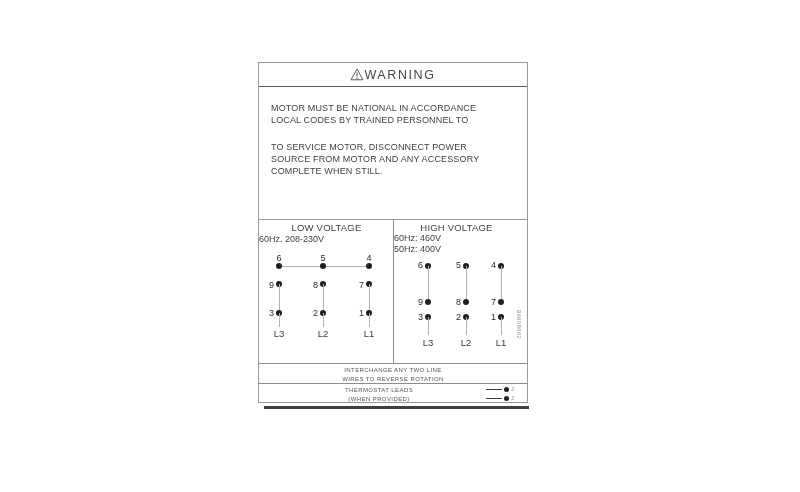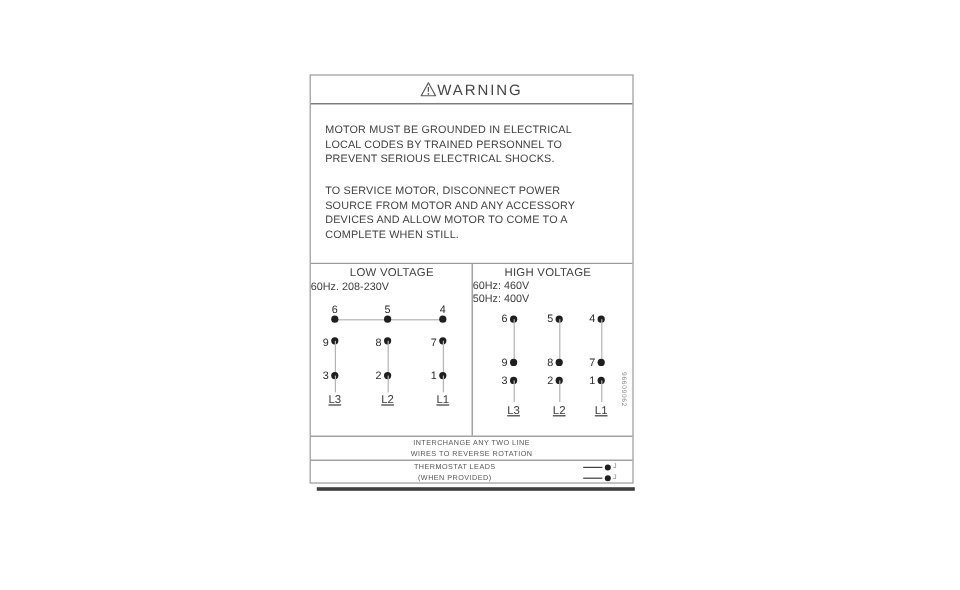--- a/index.html
+++ b/index.html
@@ -34,21 +34,21 @@
   }
   .vdivider{position:absolute;left:134px;top:0;width:1px;height:143px;background:#8c8c8c;}
   .dg-title{position:absolute;font-size:9.5px;letter-spacing:0.2px;text-align:center;color:#3f3f3f;white-space:nowrap;}
   .dg-sub{position:absolute;font-size:9px;text-align:left;color:#3f3f3f;white-space:nowrap;}
   .num{position:absolute;font-size:9px;line-height:10px;color:#2b2b2b;}
   .n-above{width:16px;text-align:center;}
   .n-left{width:14px;text-align:right;}
   .dot{position:absolute;width:6px;height:6px;border-radius:50%;background:#1f1f1f;}
   .vline{position:absolute;width:1px;background:#b4b4b4;}
   .hline{position:absolute;height:1px;background:#b4b4b4;}
-  .lead{position:absolute;width:20px;text-align:center;font-size:9.5px;color:#3a3a3a;text-decoration:underline;}
+  .lead{position:absolute;width:20px;text-align:center;font-size:9.5px;color:#3a3a3a;}
   .partnum{
     position:absolute;right:5px;top:90px;height:54px;
     writing-mode:vertical-rl;font-size:5.5px;letter-spacing:0.6px;color:#8a8a8a;
   }
   
   .row-interchange{
     position:absolute;left:0;top:301px;width:100%;height:20px;box-sizing:border-box;
     border-bottom:1px solid #8c8c8c;padding-top:2px;
     font-size:6px;line-height:9px;letter-spacing:0.4px;color:#555;text-align:center;
   }
@@ -73,28 +73,26 @@
       <svg class="tri" width="14" height="13" viewBox="0 0 14 13">
         <path d="M7 1 L13 11.8 L1 11.8 Z" fill="none" stroke="#5a5a5a" stroke-width="1" stroke-linejoin="round"></path>
         <line x1="7" y1="4.6" x2="7" y2="8.4" stroke="#5a5a5a" stroke-width="1.1"></line>
         <circle cx="7" cy="10.2" r="0.8" fill="#5a5a5a"></circle>
       </svg>
       <span class="warn-title">WARNING</span>
     </div>
 
     <div class="textblock">
       <div class="para1">
-        <div>MOTOR MUST BE GROUNDED IN ELECTRICAL</div>
+        <div>MOTOR MUST BE NATIONAL IN ACCORDANCE</div>
         <div>LOCAL CODES BY TRAINED PERSONNEL TO</div>
-        <div>PREVENT SERIOUS ELECTRICAL SHOCKS.</div>
       </div>
       <div class="para2">
         <div>TO SERVICE MOTOR, DISCONNECT POWER</div>
         <div>SOURCE FROM MOTOR AND ANY ACCESSORY</div>
-        <div>DEVICES AND ALLOW MOTOR TO COME TO A</div>
         <div>COMPLETE WHEN STILL.</div>
       </div>
     </div>
 
     <div class="diagrams">
       <div class="vdivider"></div>
 
       <div class="dg-title" style="left:0;top:2px;width:135px;">LOW VOLTAGE</div>
       <div class="dg-sub" style="left:0;top:14px;width:135px;">60Hz. 208-230V</div>
 

